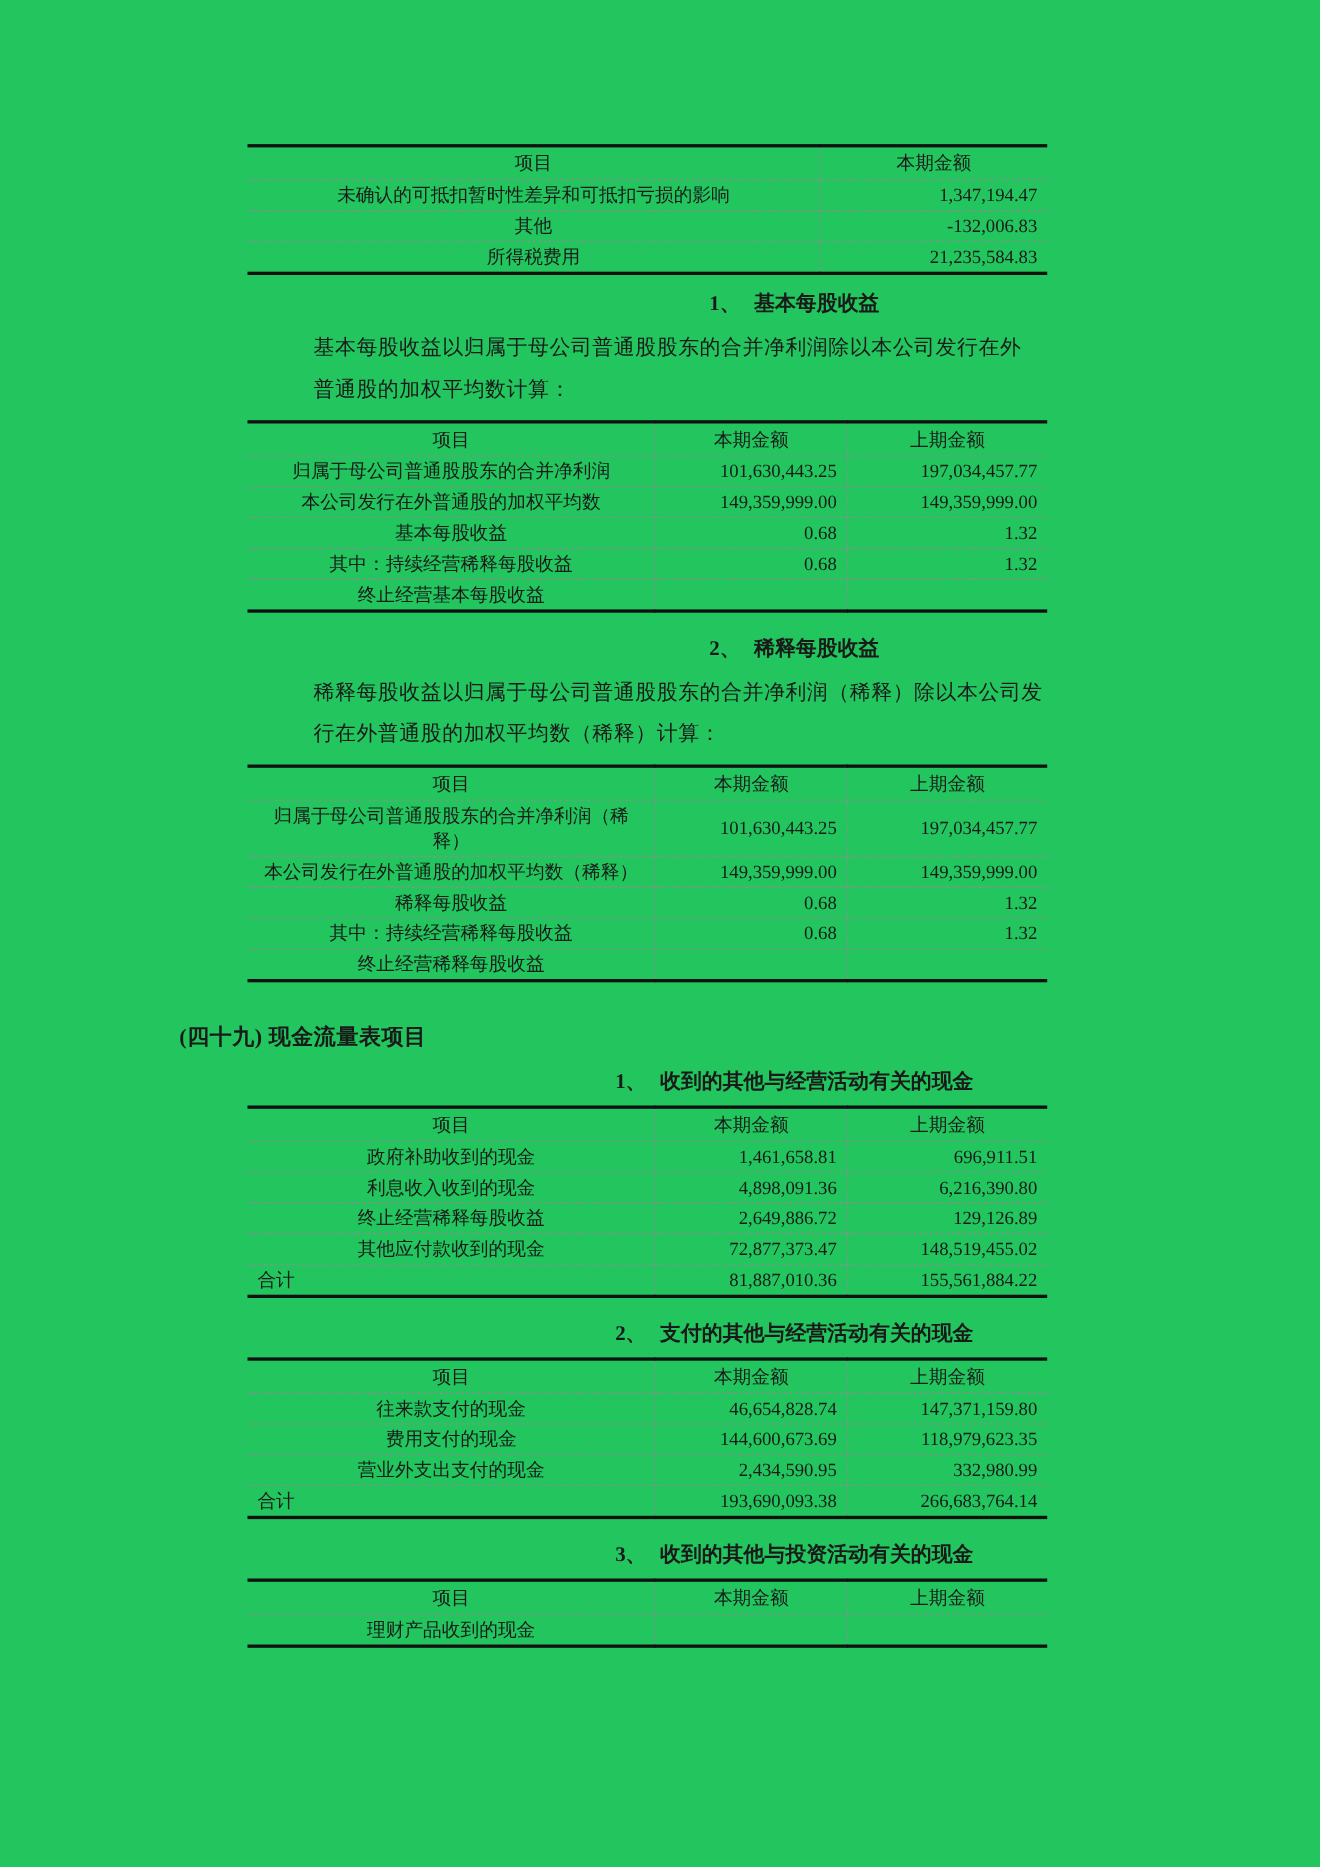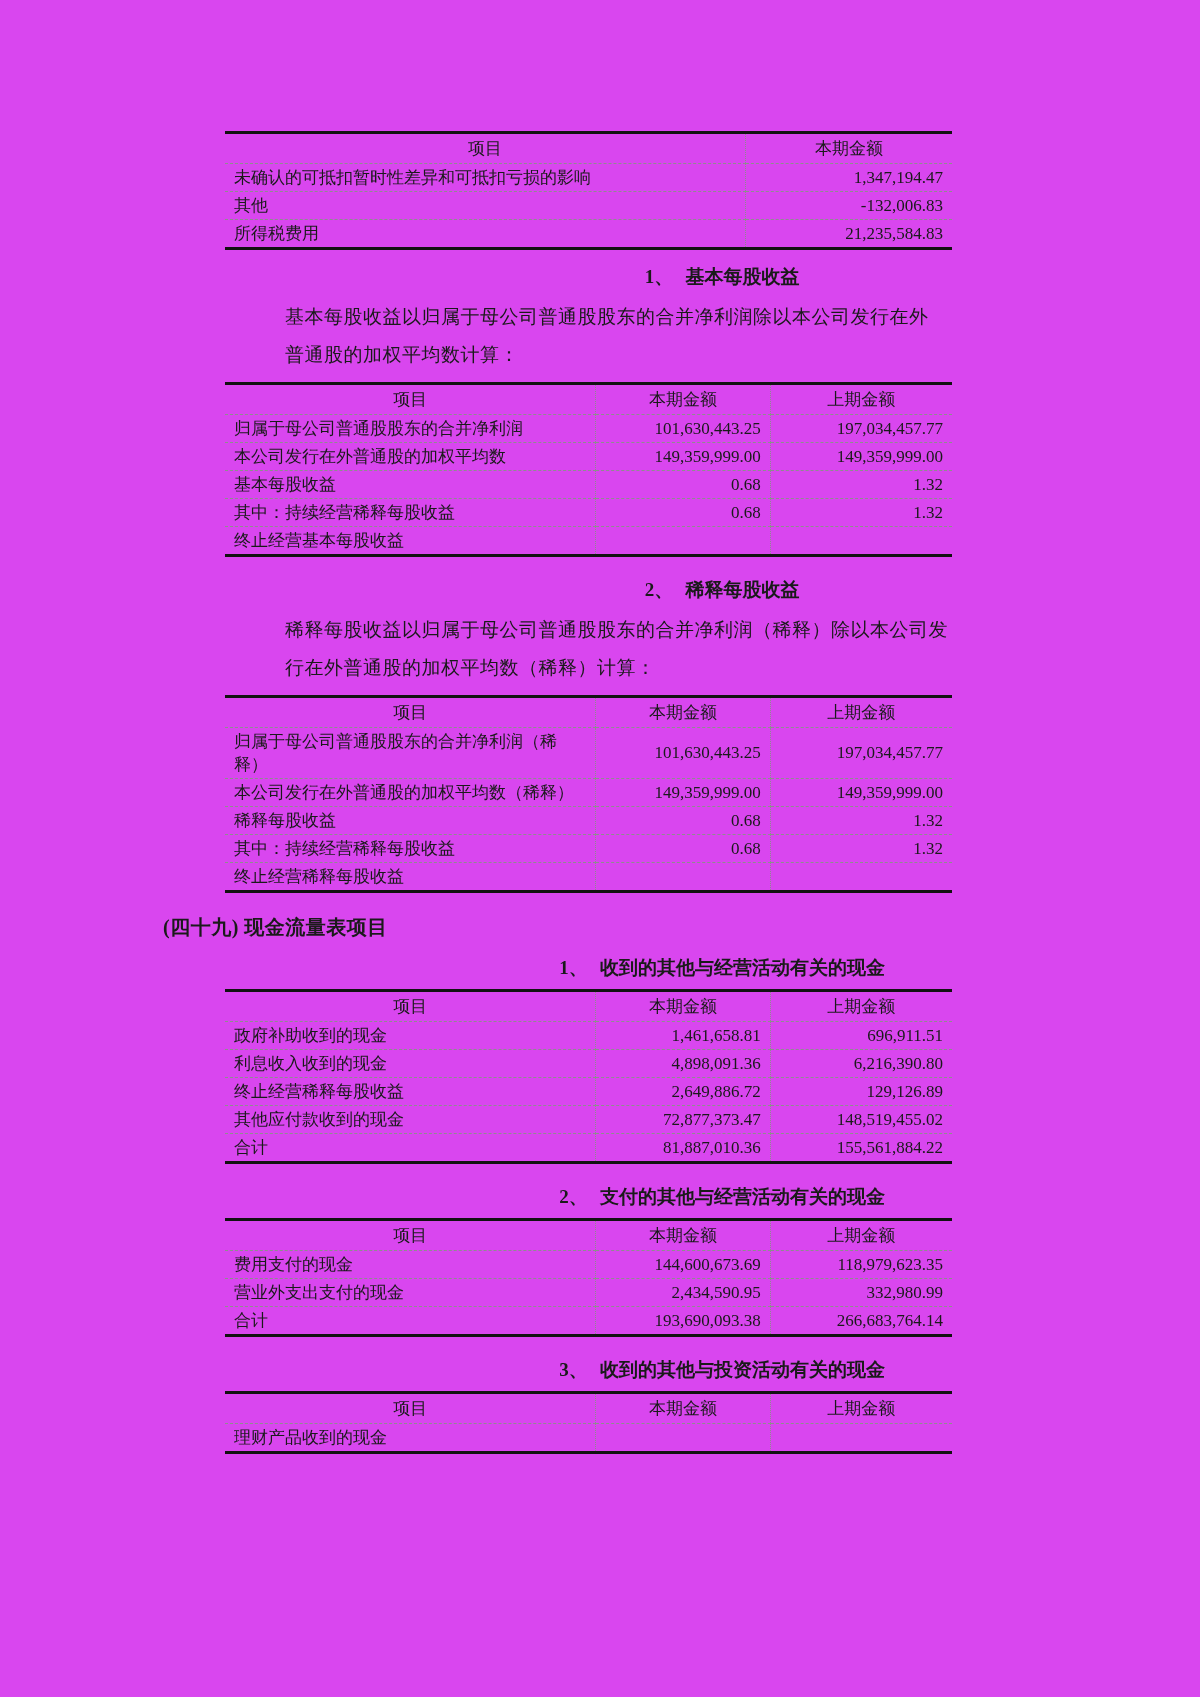--- a/index.html
+++ b/index.html
@@ -4,21 +4,21 @@
 <style>
   * { box-sizing: border-box; margin: 0; padding: 0; }
   html, body { background: #ffffff; }
   body {
     width: 1200px; height: 1697px;
     font-family: "Liberation Serif", "DejaVu Serif", serif;
     color: #1a1a1a;
     overflow: hidden;
     position: relative;
   }
-  .page { width: 1200px; height: 1697px; background: #d946ef; }
+  .page { width: 1200px; height: 1697px; background: #22c55e; }
 
   .tbl-wrap { margin-left: 225px; width: 727px; }
   .tbl-first { padding-top: 131px; }
 
   .sec-heading {
     margin: 33px 0 0 163px;
     font-size: 20px; font-weight: bold; line-height: 28px;
     letter-spacing: 0.5px;
   }
   .sub-heading {
@@ -27,21 +27,21 @@
   }
   .sub-heading .sub-num { display: inline-block; width: 53px; }
   .para {
     margin: 8px 0 0 285px;
     font-size: 19px; line-height: 38px;
     letter-spacing: 0.5px;
     width: 680px;
   }
   .mt-table { margin-top: 8px; }
   .mt-sub-lg { margin-top: 20px; }
-  .mt-sec { margin-top: 20px; }
+  .mt-sec { margin-top: 36px; }
 
   table.fin-table {
     width: 100%;
     border-collapse: collapse;
     border-top: 3px solid #111111;
     border-bottom: 3px solid #111111;
     font-size: 17px;
     table-layout: fixed;
   }
   .fin-table th {
@@ -58,21 +58,21 @@
   .fin-table th:not(:last-child),
   .fin-table td:not(:last-child) { border-right: 1px dotted #8d8d8d; }
 
   .cols2 th:first-child, .cols2 td:first-child { width: 71.6%; }
   .cols2 th:last-child,  .cols2 td:last-child  { width: 28.4%; }
 
   .cols3 th:nth-child(1), .cols3 td:nth-child(1) { width: 51%; }
   .cols3 th:nth-child(2), .cols3 td:nth-child(2) { width: 24%; }
   .cols3 th:nth-child(3), .cols3 td:nth-child(3) { width: 25%; }
 
-  .item-cell { text-align: left; }
+  .item-cell { text-align: center; }
   .num-cell  { text-align: right; }
   .item-cell.center { text-align: left; }
 </style>
 </head>
 <body>
 
 <div class="page">
 
   <div class="tbl-wrap tbl-first">
       <table class="fin-table cols2">
@@ -249,20 +249,25 @@
       <table class="fin-table cols3">
         <thead>
           <tr>
             <th>项目</th>
             <th>本期金额</th>
             <th>上期金额</th>
           </tr>
         </thead>
         <tbody>
           <tr>
+            <td class="item-cell">往来款支付的现金</td>
+            <td class="num-cell">46,654,828.74</td>
+            <td class="num-cell">147,371,159.80</td>
+          </tr>
+          <tr>
             <td class="item-cell">费用支付的现金</td>
             <td class="num-cell">144,600,673.69</td>
             <td class="num-cell">118,979,623.35</td>
           </tr>
           <tr>
             <td class="item-cell">营业外支出支付的现金</td>
             <td class="num-cell">2,434,590.95</td>
             <td class="num-cell">332,980.99</td>
           </tr>
           <tr>

